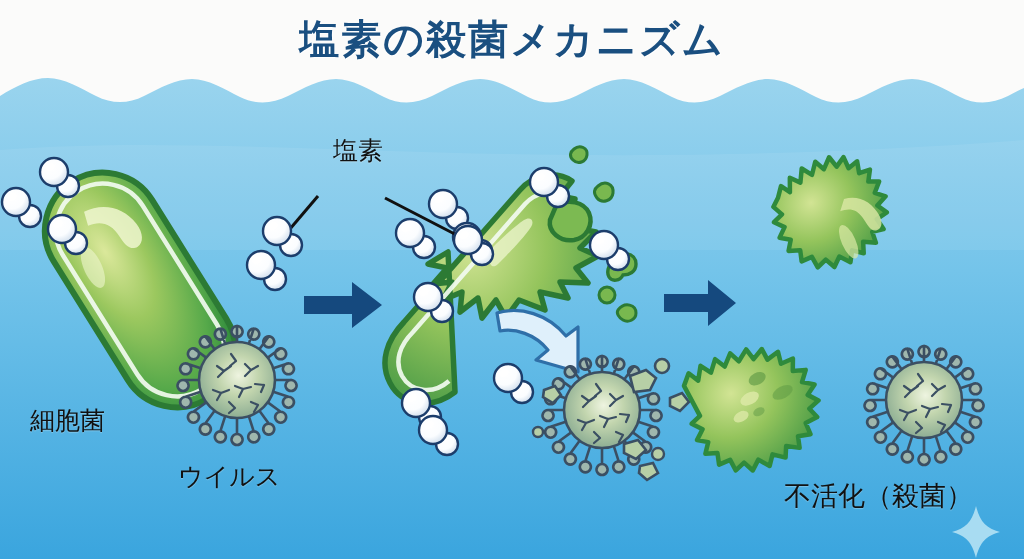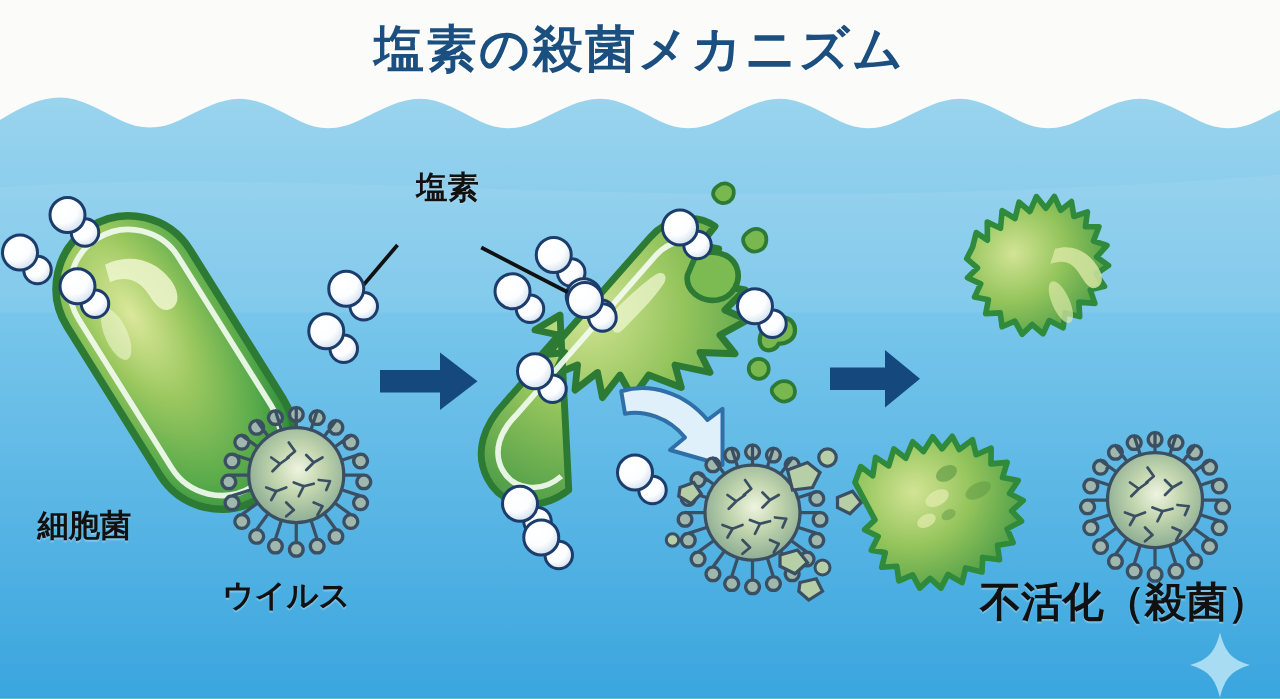--- a/index.html
+++ b/index.html
@@ -8,21 +8,21 @@
     background: #ffffff;
   }
   body {
     font-family: "Liberation Sans", "DejaVu Sans", sans-serif;
   }
   #stage {
     position: relative;
     width: 1024px;
     height: 559px;
     overflow: hidden;
-    background: #14b8a6;
+    background: #c4b5fd;
   }
   #scene {
     position: absolute;
     inset: 0;
     width: 1024px;
     height: 559px;
   }
   .title-text {
     position: absolute;
     top: 12px;
@@ -32,35 +32,35 @@
     font-size: 40px;
     font-weight: bold;
     letter-spacing: 2px;
     color: #1a4f80;
     text-shadow: 1px 1px 0 rgba(255,255,255,0.9);
     white-space: nowrap;
   }
   .lbl {
     position: absolute;
     color: #111111;
-    font-weight: bold;
+    font-weight: normal;
     white-space: nowrap;
     text-shadow: 0 1px 1px rgba(255,255,255,0.28);
   }
   .lbl-chlorine {
     left: 268px;
     top: 136px;
     width: 180px;
     text-align: center;
     font-size: 25px;
     line-height: 1.18;
   }
   .lbl-bacteria { left: 30px;  top: 404px; font-size: 25px; }
   .lbl-virus    { left: 178px; top: 460px; font-size: 25px; }
-  .lbl-inact    { left: 784px; top: 460px; font-size: 33px; }
+  .lbl-inact    { left: 784px; top: 478px; font-size: 27px; }
 </style>
 </head>
 <body>
 
 <div id="stage">
 
   <svg id="scene" viewBox="0 0 1024 559">
     <defs>
       <linearGradient id="waterGrad" x1="0" y1="0" x2="0" y2="1">
         <stop offset="0%" stop-color="#9ad4ee"></stop>

